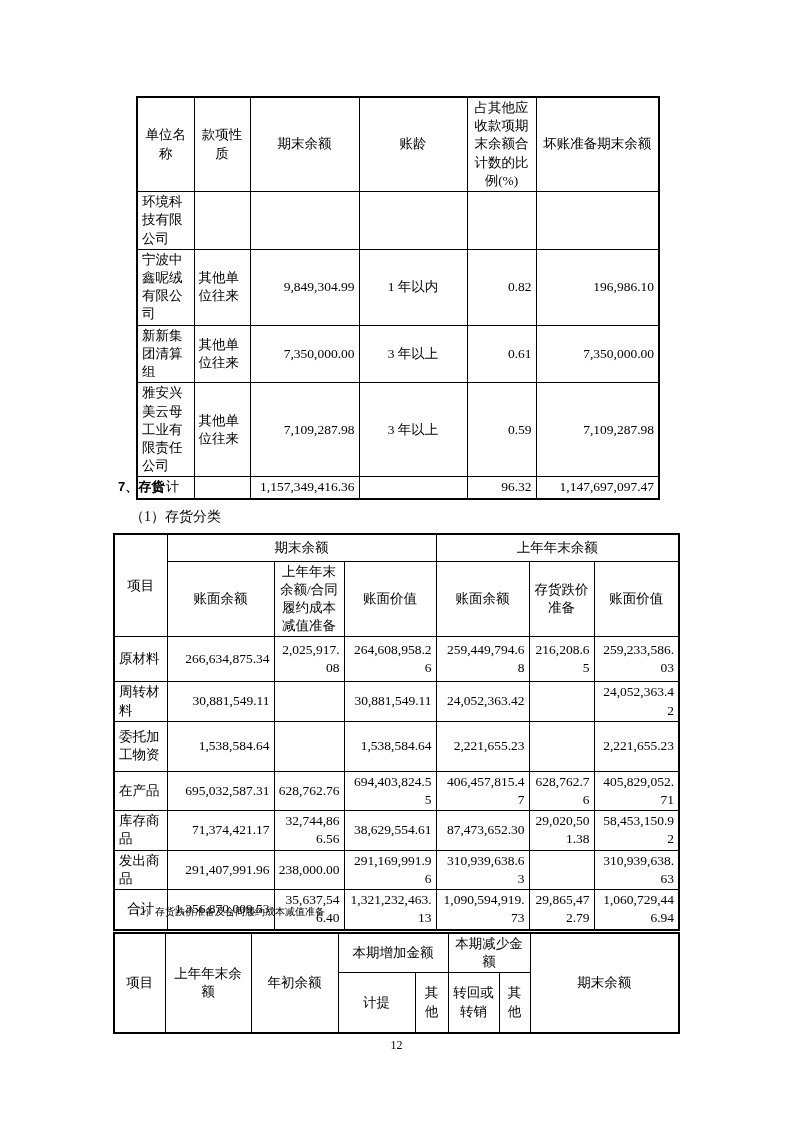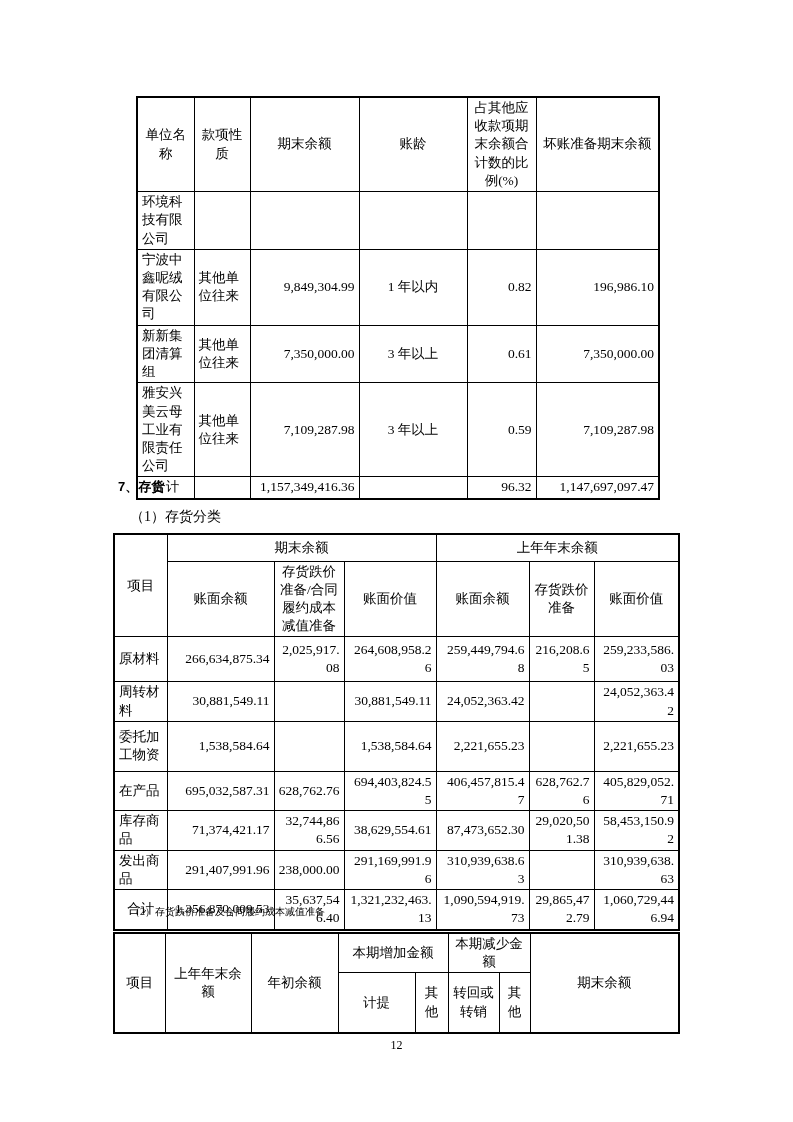--- a/index.html
+++ b/index.html
@@ -138,21 +138,21 @@
         <col style="width:85px">
     </colgroup>
     <tbody>
       <tr class="h1">
         <th class="hdr" rowspan="2">项目</th>
         <th class="hdr" colspan="3">期末余额</th>
         <th class="hdr" colspan="3">上年年末余额</th>
       </tr>
       <tr class="h2">
         <th class="hdr">账面余额</th>
-        <th class="hdr">存货跌价准备/合同履约成本减值准备</th>
+        <th class="hdr">上年年末余额/合同履约成本减值准备</th>
         <th class="hdr">账面价值</th>
         <th class="hdr">账面余额</th>
         <th class="hdr">存货跌价准备</th>
         <th class="hdr">账面价值</th>
       </tr>
       <tr class="b0">
         <td class="itemcell">原材料</td>
         <td class="num">266,634,875.34</td>
         <td class="num">2,025,917.08</td>
         <td class="num">264,608,958.26</td>

